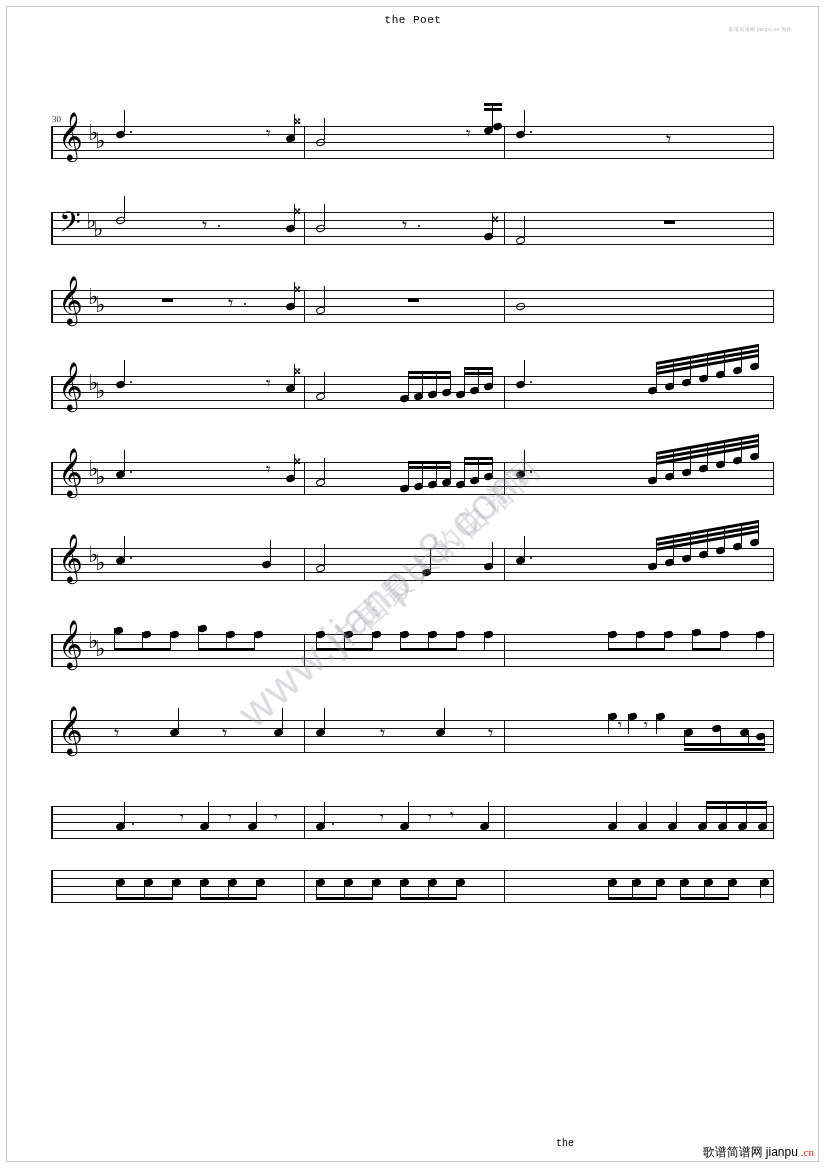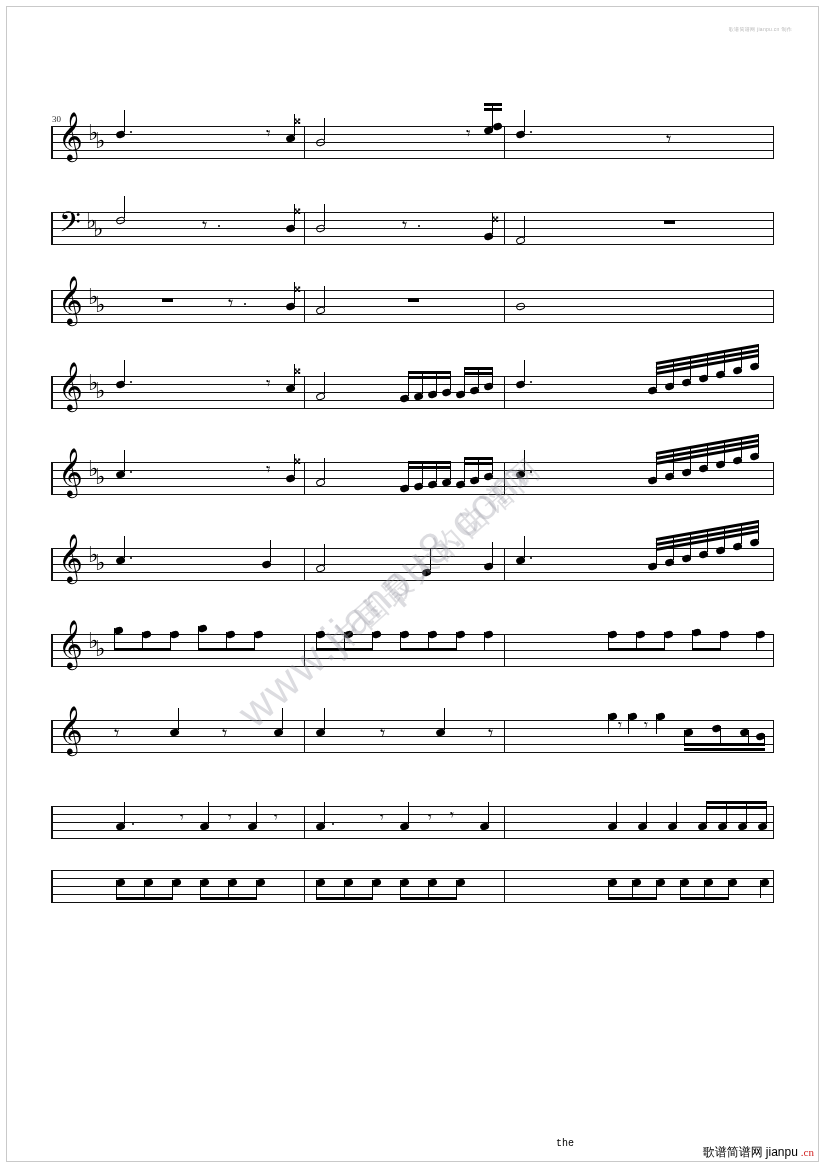--- a/index.html
+++ b/index.html
@@ -211,20 +211,21 @@
     color: rgba(150,150,160,0.30);
   }
 </style>
 </head>
 <body>
 
 <div id="page">
 
   <div class="page-border"></div>
 
+  <div class="header-title">the Poet</div>
   <div class="header-credit">歌谱简谱网 jianpu.cn 制作</div>
   <div class="measure-number">30</div>
 
   <div class="system" style="top:0;">
 
     <div class="staff" style="top:126px;">
       <div class="line l0"></div>
       <div class="line l1"></div>
       <div class="line l2"></div>
       <div class="line l3"></div>

